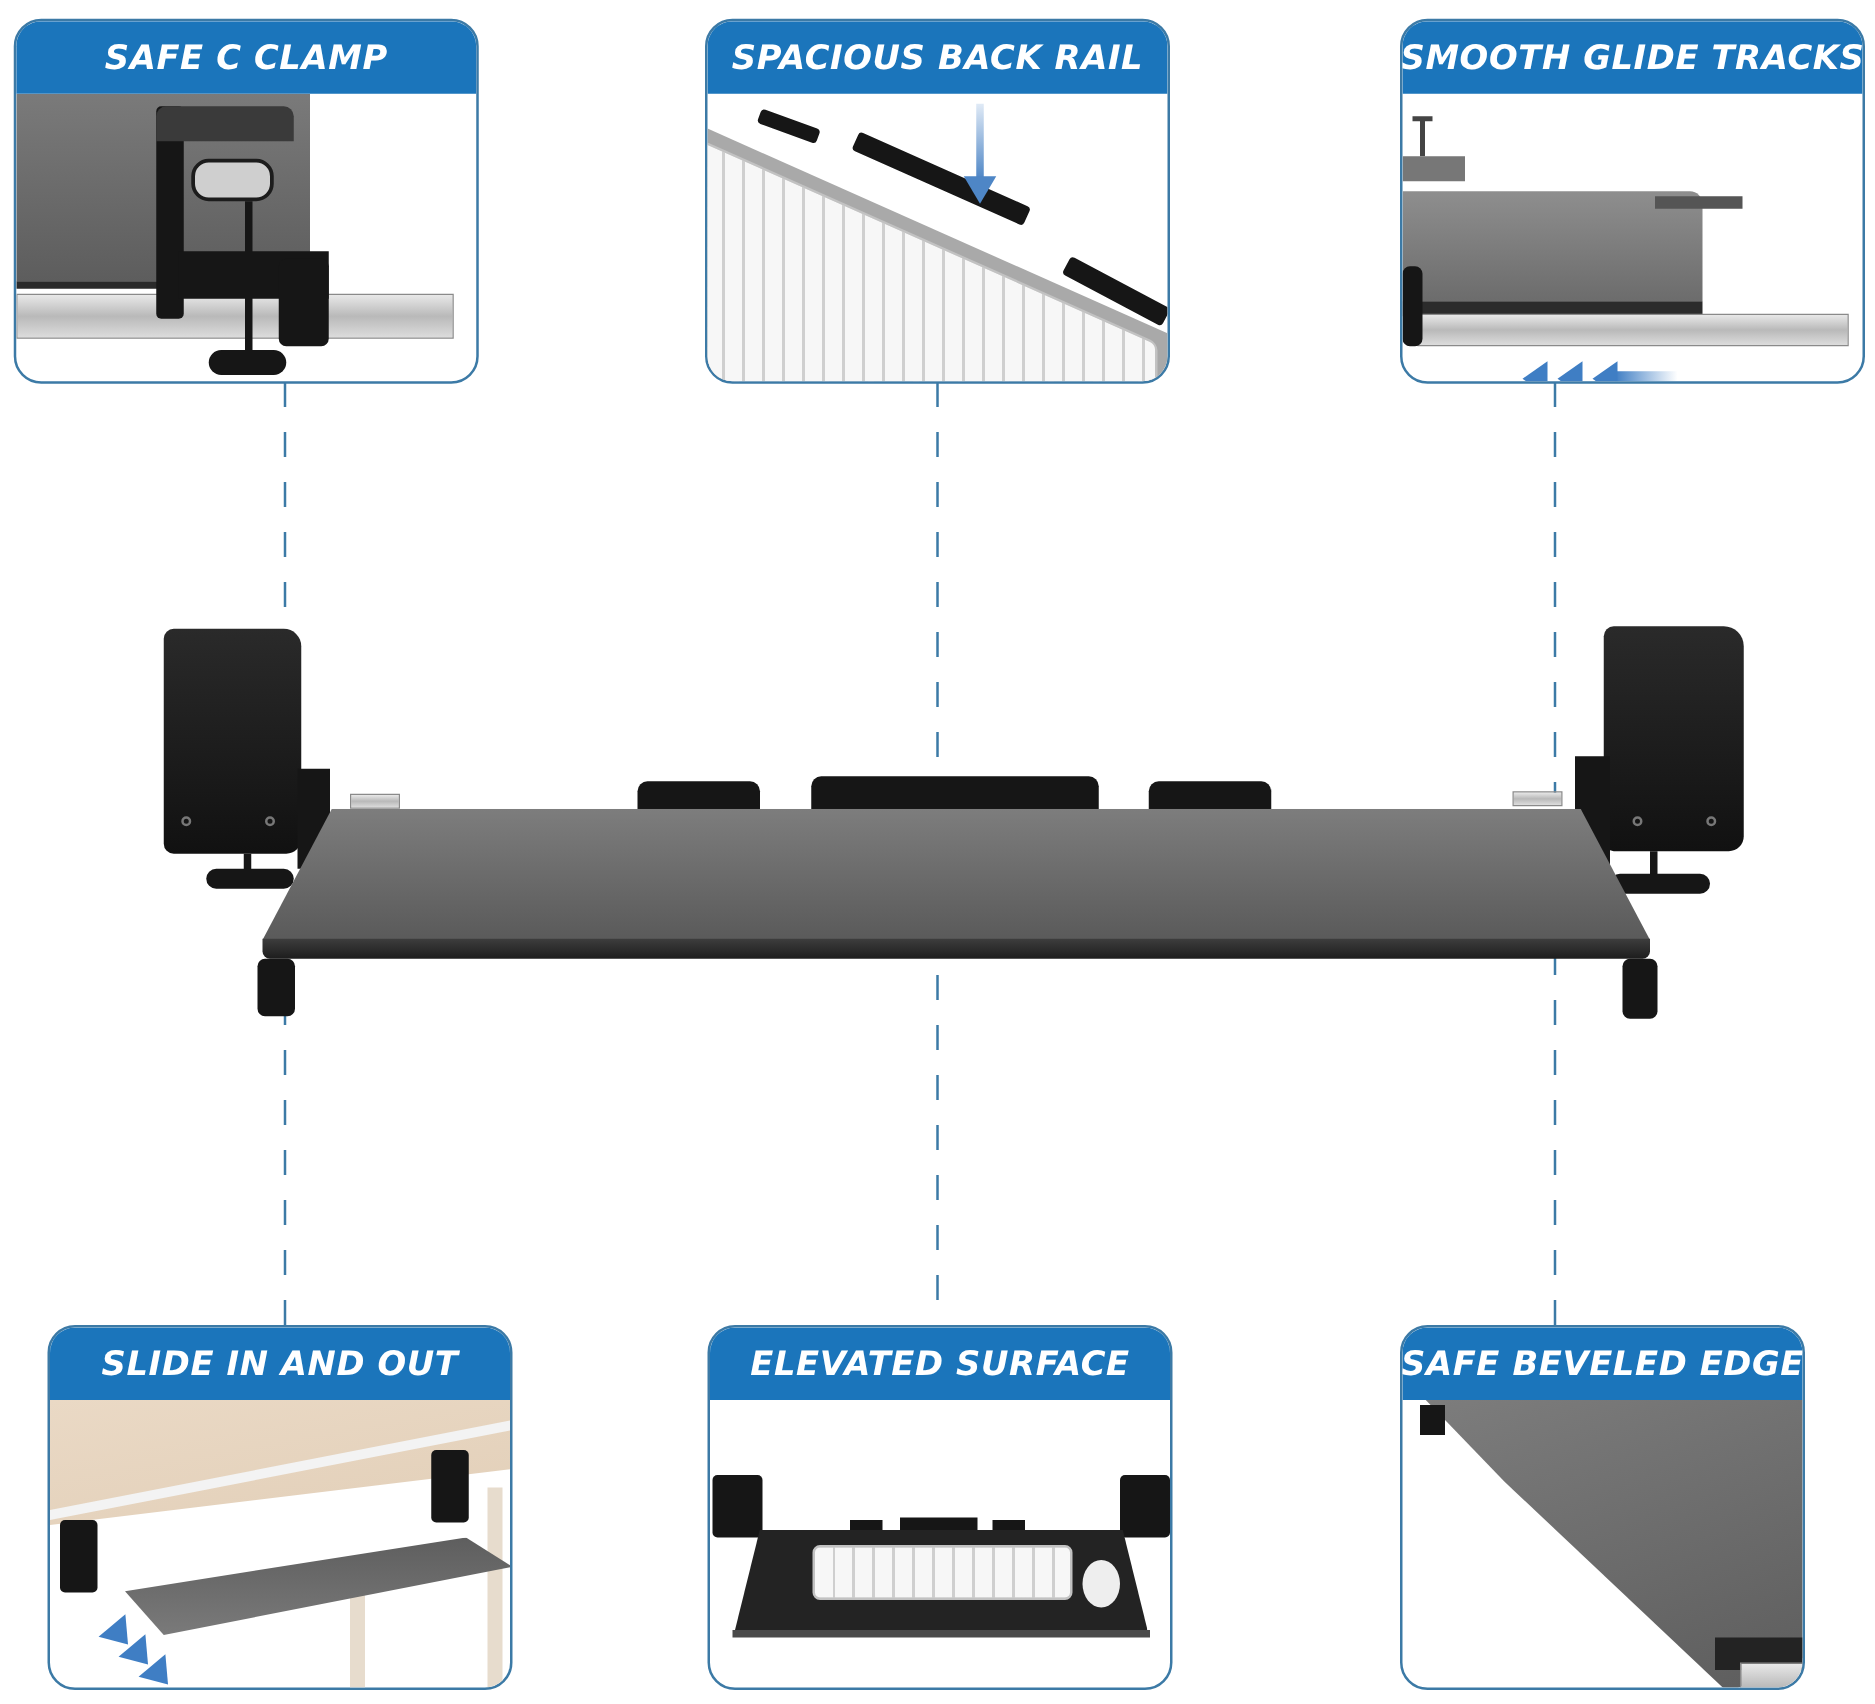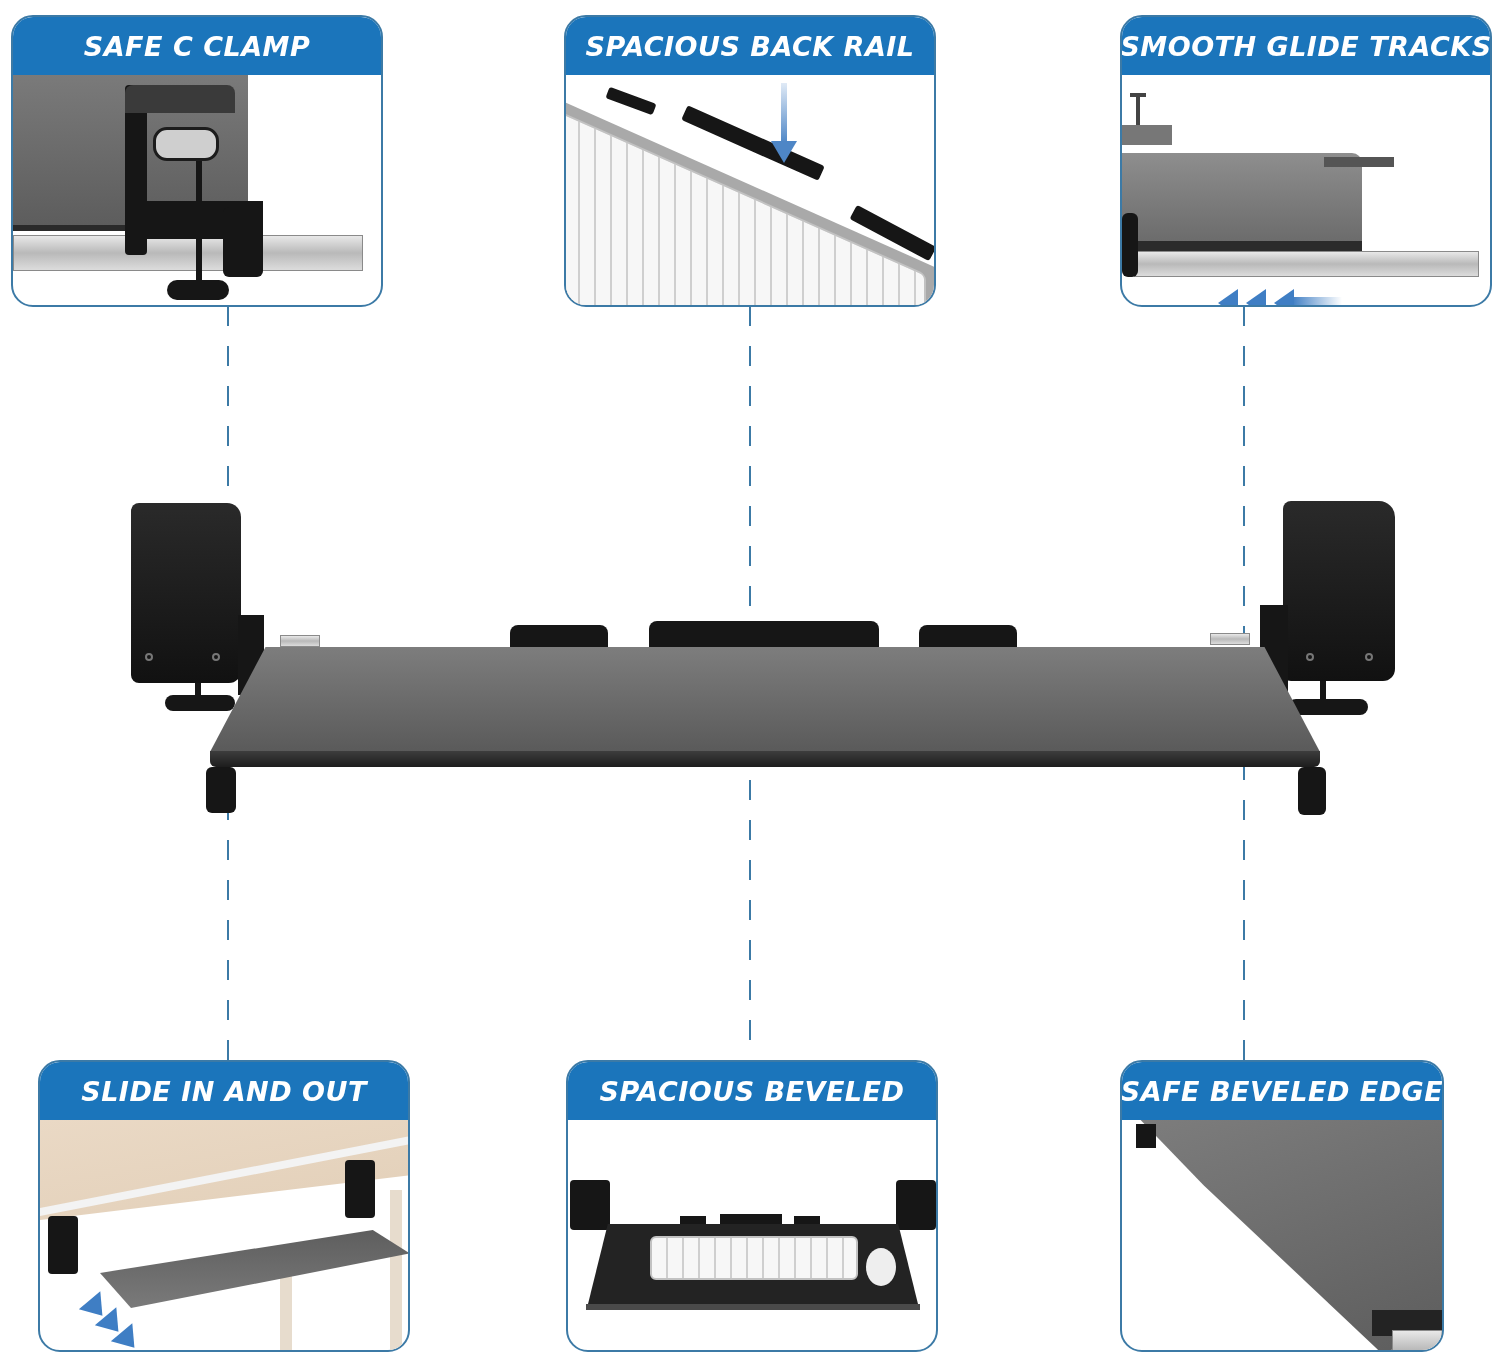--- a/index.html
+++ b/index.html
@@ -131,21 +131,21 @@
     <div style="position:absolute;left:60px;top:110px;width:310px;height:78px;background:linear-gradient(180deg,#5e5e5e,#7a7a7a);clip-path:polygon(0 55%,88% 0,100% 30%,10% 100%);"></div>
     <div class="blk" style="position:absolute;left:8px;top:96px;width:30px;height:58px;border-radius:4px;"></div>
     <div class="blk" style="position:absolute;left:305px;top:40px;width:30px;height:58px;border-radius:4px;"></div>
     <div class="arrow" style="left:42px;top:178px;border-left:14px solid transparent;border-right:14px solid transparent;border-top:20px solid #3f7ec4;transform:rotate(-40deg);"></div>
     <div class="arrow" style="left:58px;top:194px;border-left:14px solid transparent;border-right:14px solid transparent;border-top:20px solid #3f7ec4;transform:rotate(-40deg);"></div>
     <div class="arrow" style="left:74px;top:210px;border-left:14px solid transparent;border-right:14px solid transparent;border-top:20px solid #3f7ec4;transform:rotate(-40deg);"></div>
   </div>
 </div>
 
 <div class="card" style="left:566px; top:1060px; width:372px; height:292px;">
-  <div class="card-header">SPACIOUS BEVELED</div>
+  <div class="card-header">ELEVATED SURFACE</div>
   <div class="card-body">
     <div class="blk" style="position:absolute;left:2px;top:60px;width:40px;height:50px;border-radius:4px;"></div>
     <div class="blk" style="position:absolute;left:328px;top:60px;width:40px;height:50px;border-radius:4px;"></div>
     <div class="blk" style="position:absolute;left:112px;top:96px;width:26px;height:8px;"></div>
     <div class="blk" style="position:absolute;left:152px;top:94px;width:62px;height:10px;"></div>
     <div class="blk" style="position:absolute;left:226px;top:96px;width:26px;height:8px;"></div>
     <div style="position:absolute;left:20px;top:104px;width:330px;height:80px;background:#232323;clip-path:polygon(6% 0,94% 0,100% 100%,0 100%);"></div>
     <div style="position:absolute;left:18px;top:184px;width:334px;height:6px;background:#4a4a4a;"></div>
     <div class="kb" style="position:absolute;left:82px;top:116px;width:208px;height:44px;"></div>
     <div style="position:absolute;left:298px;top:128px;width:30px;height:38px;border-radius:50%;background:#eeeeee;"></div>

